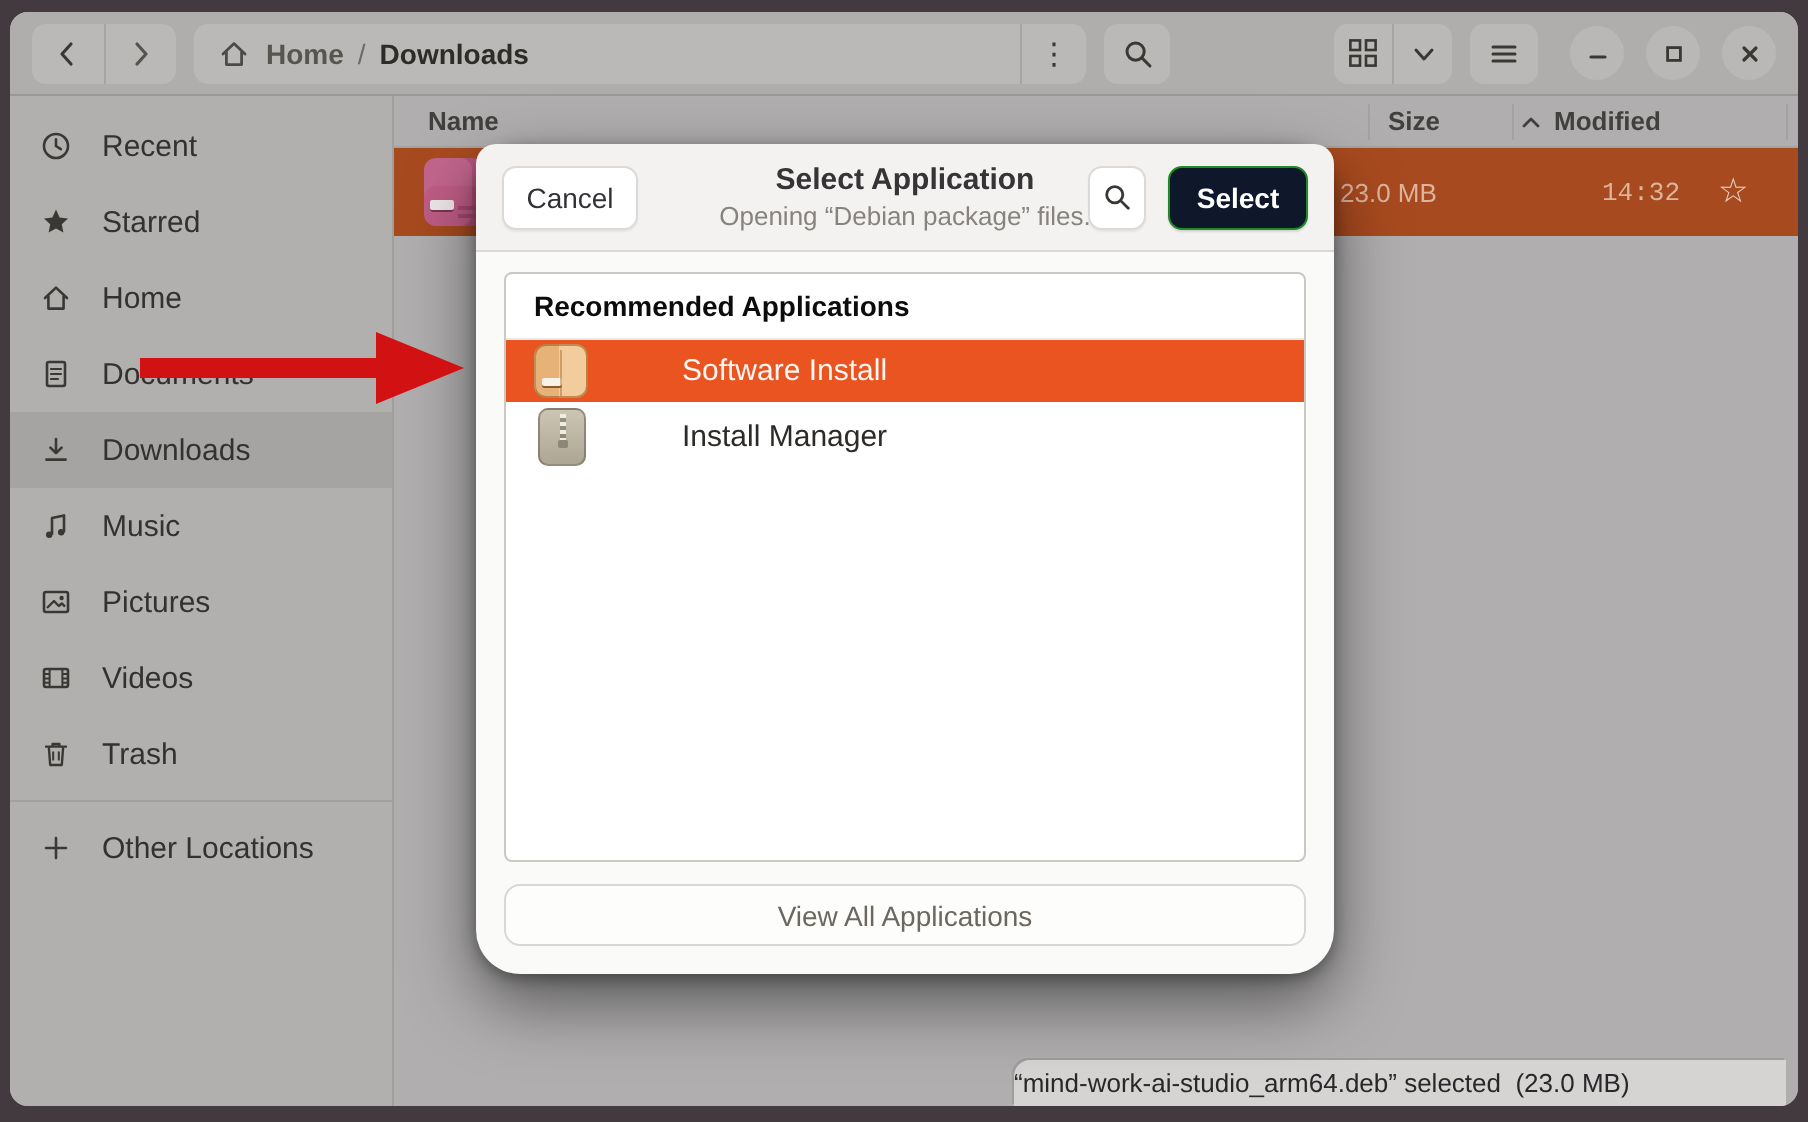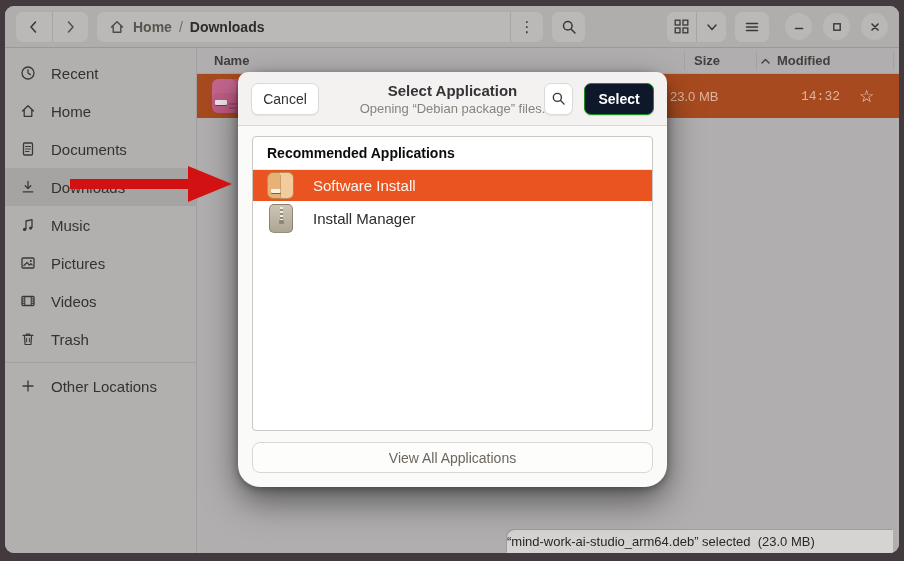--- a/index.html
+++ b/index.html
@@ -90,21 +90,21 @@
   .cancel-btn { width:68px; }
   .dlg-titlebox { position:absolute; left:50%; top:50%; transform:translate(-50%,-50%); text-align:center; width:260px; }
   .dlg-title { font-size:15px; font-weight:bold; color:#363436; line-height:1.25; }
   .dlg-sub { font-size:13px; color:#87837e; margin-top:1px; }
   .dlg-right { margin-left:auto; display:flex; gap:11px; }
   .dlg-search { width:29px; }
   .select-btn { width:70px; background:#0f172a; color:#ffffff; font-weight:bold; border:1px solid #1d8c22; box-shadow:0 1px 1px rgba(0,0,0,.12); }
   .dlg-body { padding:10px 14px 0 14px; }
   .app-list { border:1px solid #cac8c3; border-radius:4px; background:#ffffff; height:295px; overflow:hidden; }
   .app-sect { height:33px; display:flex; align-items:center; padding-left:14px; font-size:14px; font-weight:bold; color:#0d0c0c; border-bottom:1px solid #eceae6; }
-  .app-row { position:relative; height:31px; display:flex; align-items:center; padding-left:60px; font-size:15px; }
+  .app-row { position:relative; height:31px; display:flex; align-items:center; padding-left:88px; font-size:15px; }
   .app-row.selected { background:#e95420; color:#fdf6f2; }
   .app-row.plain { height:35px; color:#2d2b28; }
   .sw-icon {
     position:absolute; left:14px; top:2px; width:27px; height:27px; border-radius:6px;
     background:linear-gradient(90deg,#e7b277 0 46%,#f2cc9c 46% 100%);
     border:1px solid rgba(150,90,30,.55);
   }
   .sw-icon::before { content:""; position:absolute; left:3px; bottom:4px; width:10px; height:5px; background:#f7f1e6; border-radius:1px; box-shadow:inset 0 -1px 0 #8a5a28; }
   .sw-icon::after { content:""; position:absolute; left:46%; top:2px; width:1px; height:23px; background:rgba(150,90,30,.4); }
   .am-icon {
@@ -227,20 +227,28 @@
 
   <div class="sidebar">
     <div class="side-item">
       <span>
           <svg class="ic" width="16" height="16" viewBox="0 0 16 16">
             <circle cx="8" cy="8" r="6" fill="none" stroke="#3a3835" stroke-width="1.3"></circle>
             <path d="M8 4.7V8l2.4 1.6" fill="none" stroke="#3a3835" stroke-width="1.3" stroke-linecap="round"></path>
           </svg>
         </span>
       <span>Recent</span>
+    </div>
+    <div class="side-item">
+      <span>
+          <svg class="ic" width="16" height="16" viewBox="0 0 16 16">
+            <path d="M8 1.8l1.8 3.9 4.2.5-3.1 2.9.8 4.2L8 11.2l-3.7 2.1.8-4.2L2 6.2l4.2-.5z" fill="#3a3835"></path>
+          </svg>
+        </span>
+      <span>Starred</span>
     </div>
     <div class="side-item">
       <span>
           <svg class="ic" width="16" height="16" viewBox="0 0 16 16">
             <path d="M2.5 8 8 2.8 13.5 8M4.2 7v6.3h7.6V7" fill="none" stroke="#3a3835" stroke-width="1.3" stroke-linecap="round" stroke-linejoin="round"></path>
           </svg>
         </span>
       <span>Home</span>
     </div>
     <div class="side-item">

